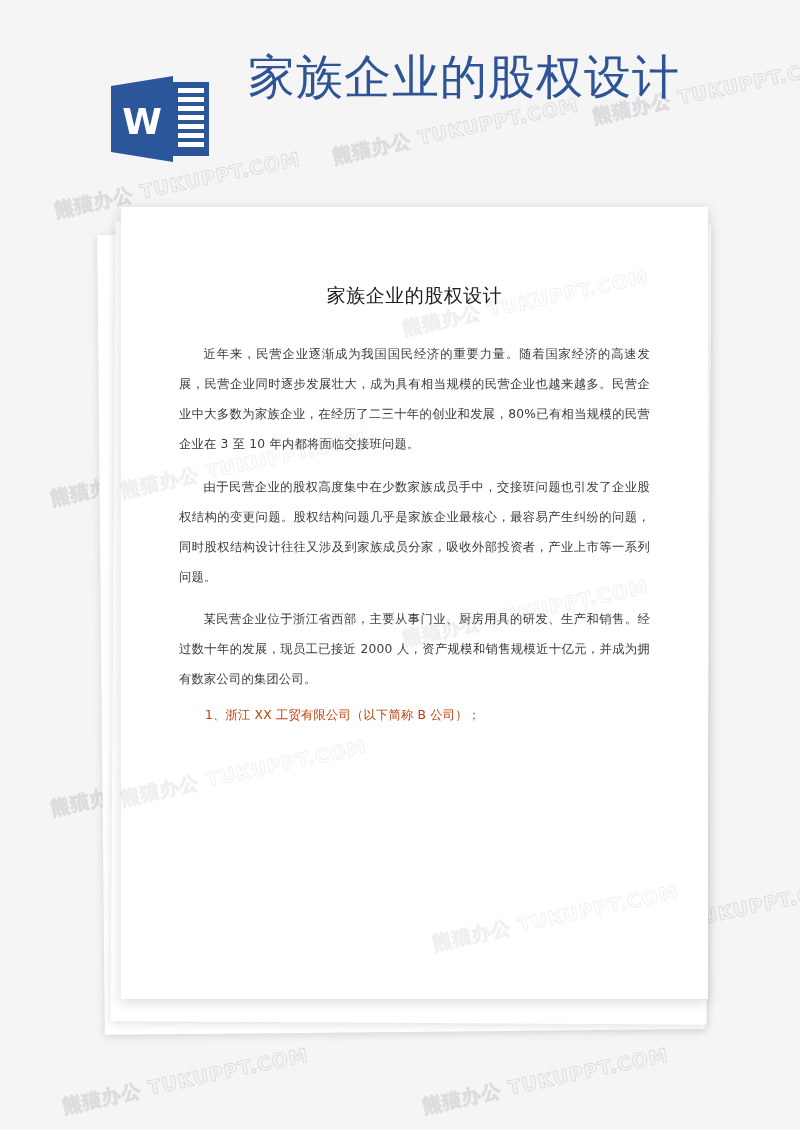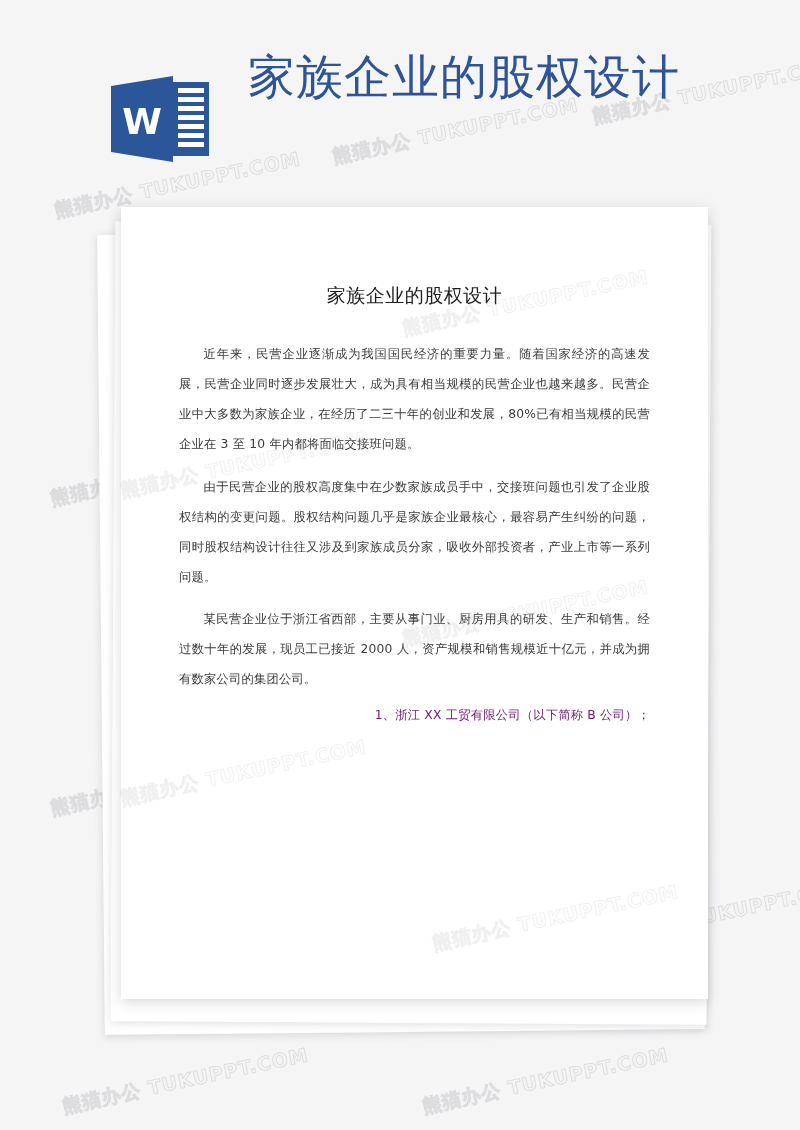--- a/index.html
+++ b/index.html
@@ -135,24 +135,23 @@
     font-family: "DejaVu Sans", sans-serif;
   }
   .list {
     list-style: none;
     margin: 6px 0 0 0;
     padding: 0 0 0 26px;
   }
   .list li {
     font-size: 12.3px;
     line-height: 2.45;
-    color: #701a75;
+    color: #c2410c;
     letter-spacing: .2px;
     font-family: "DejaVu Sans", sans-serif;
-    text-align: right;
   }
 
   
   .wm-page {
     position: absolute;
     inset: 0;
     z-index: 6;
     pointer-events: none;
     overflow: hidden;
   }

